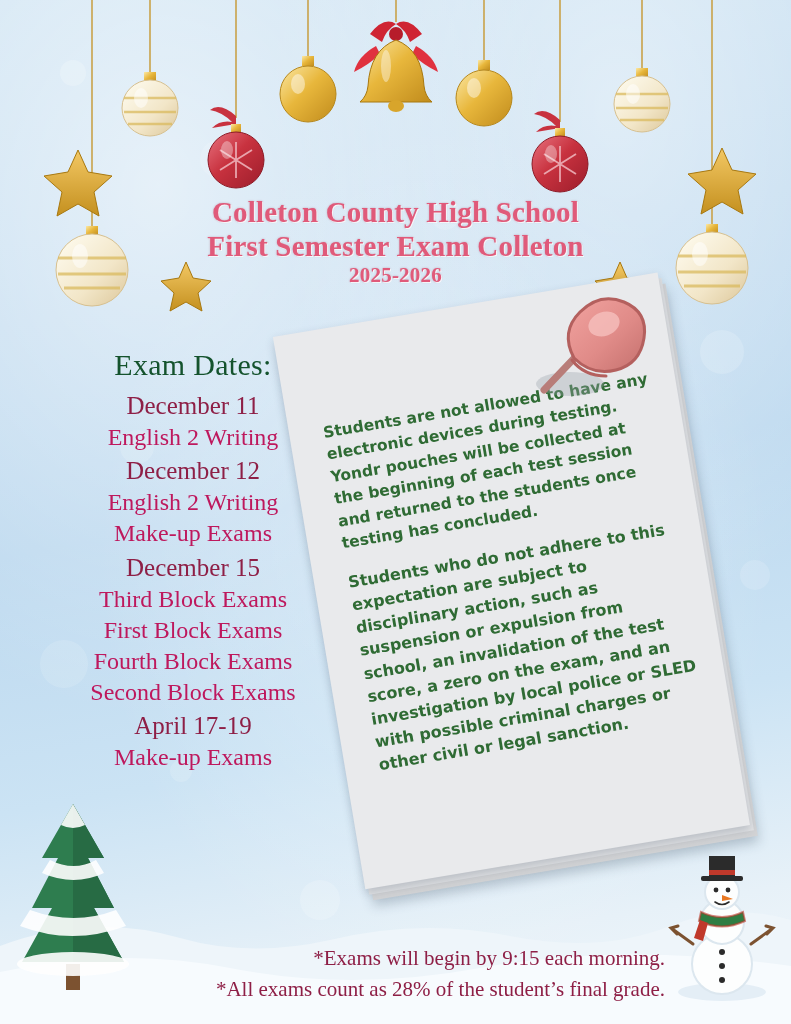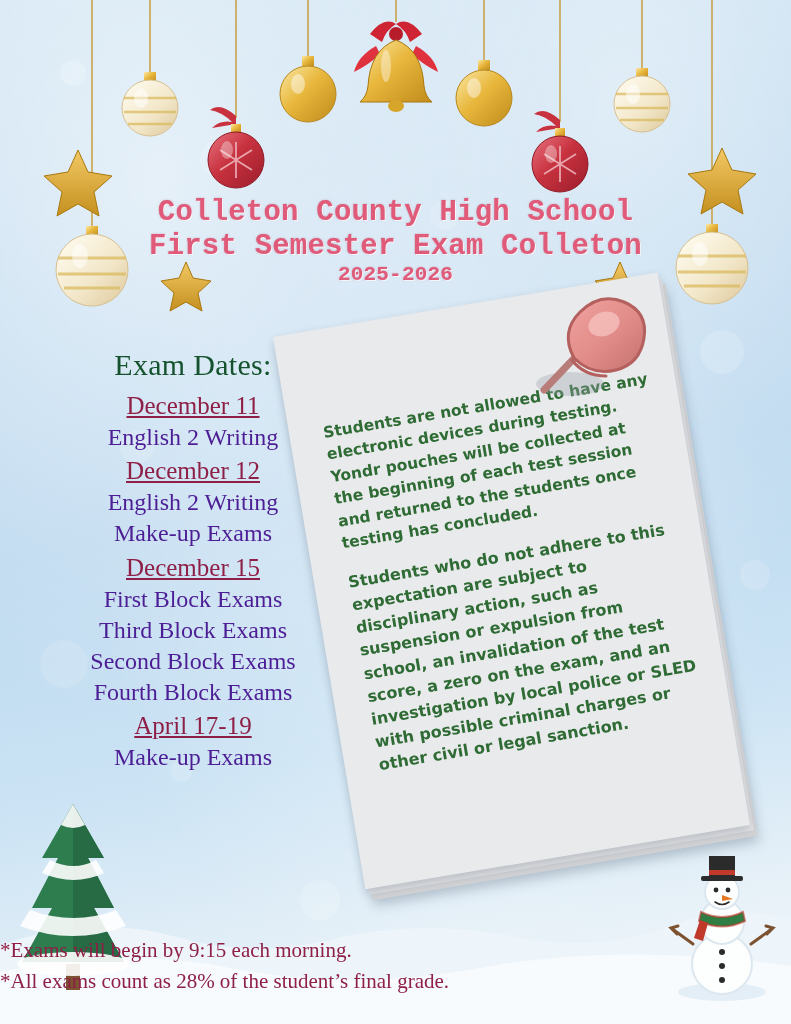--- a/index.html
+++ b/index.html
@@ -38,21 +38,21 @@
   .hangers { position: absolute; top:0; left:0; width:791px; height:320px; pointer-events:none; }
 
   
   .title-block {
     position: absolute;
     top: 196px; left: 0; width: 791px;
     text-align: center;
     line-height: 1.16;
   }
   .title-line {
-    font-family: Liberation Mono, monospace;
+    font-family: Liberation Serif, serif;
     font-size: 29px;
     font-weight: 700;
     color: #e05a7a;
     letter-spacing: 0.2px;
     text-shadow: 1px 1px 0 rgba(255,255,255,0.75), 0 0 2px rgba(150,30,60,0.35);
   }
   .title-line.small { font-size: 21px; }
 
   
   .dates-col {
@@ -63,27 +63,26 @@
   }
   .dates-heading {
     font-size: 30px;
     color: #14532d;
     margin-bottom: 8px;
     letter-spacing: 0.3px;
   }
   .date-head {
     font-size: 25px;
     color: #8e1f46;
-    text-decoration: underline;
     margin-top: 2px;
     line-height: 1.28;
   }
   .date-item {
     font-size: 24px;
-    color: #4c1d95;
+    color: #be185d;
     line-height: 1.3;
   }
 
   
   .note-wrap {
     position: absolute;
     top: 300px; left: 318px;
     width: 400px; height: 580px;
     transform: rotate(-9.5deg);
   }
@@ -117,22 +116,22 @@
     font-weight: 600;
   }
   .note-p.second { font-size: 16px; }
 
   
   .pushpin { position: absolute; top: 272px; left: 512px; width: 160px; height: 150px; }
 
   
   .footer {
     position: absolute;
-    left: 0; bottom: 28px; width: 665px;
-    text-align: left;
+    left: 0; bottom: 20px; width: 665px;
+    text-align: right;
     color: #8e1f46;
   }
   .footer-line {
     font-size: 21px;
     line-height: 1.45;
     color: #8e1f46;
   }
 
   
   .tree { position: absolute; left: 8px; bottom: 18px; width: 130px; height: 220px; }
@@ -286,25 +285,25 @@
   <div class="dates-heading">Exam Dates:</div>
 
   <div class="date-head">December 11</div>
   <div class="date-item">English 2 Writing</div>
 
   <div class="date-head">December 12</div>
   <div class="date-item">English 2 Writing</div>
   <div class="date-item">Make-up Exams</div>
 
   <div class="date-head">December 15</div>
+  <div class="date-item">Third Block Exams</div>
   <div class="date-item">First Block Exams</div>
-  <div class="date-item">Third Block Exams</div>
-
+
+  <div class="date-item">Fourth Block Exams</div>
   <div class="date-item">Second Block Exams</div>
-  <div class="date-item">Fourth Block Exams</div>
 
   <div class="date-head">April 17-19</div>
   <div class="date-item">Make-up Exams</div>
 </div>
 
 <div class="note-wrap">
   <div class="note-shadow-sheet"></div>
   <div class="note-shadow-sheet2"></div>
   <div class="note-card">
     <p class="note-p">Students are not allowed to have any electronic devices during testing. Yondr pouches will be collected at the beginning of each test session and returned to the students once testing has concluded.</p>

